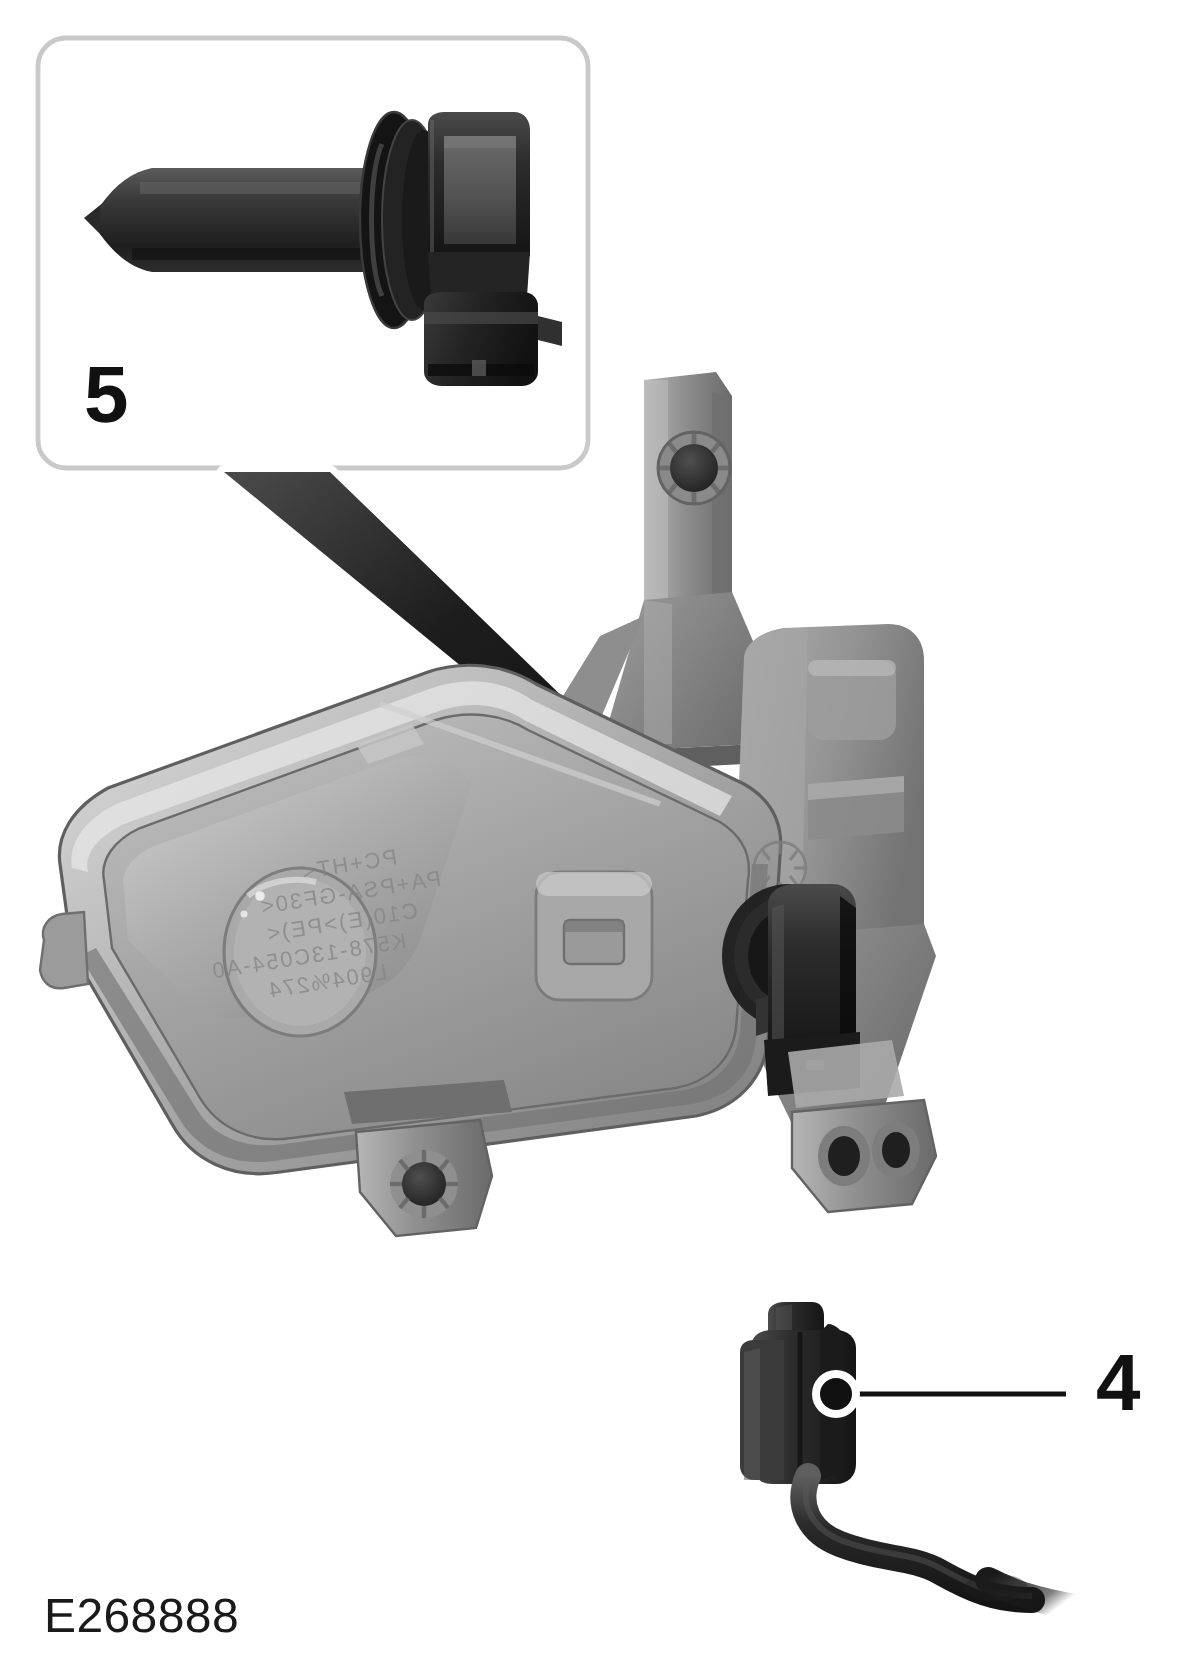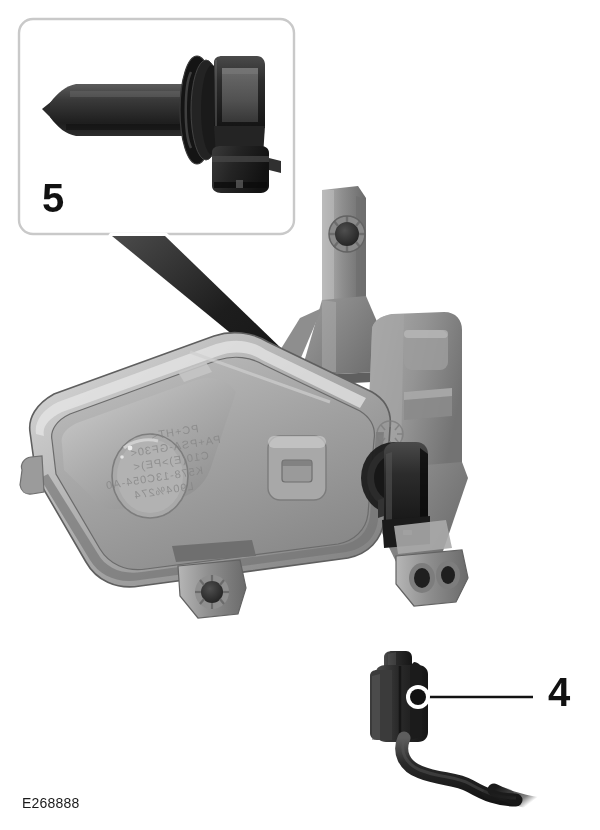--- a/index.html
+++ b/index.html
@@ -20,21 +20,21 @@
     font-weight:bold;
     color:#111111;
     line-height:1;
     -webkit-user-select:none;user-select:none;
   }
   #callout-5{left:42px;top:178px;font-size:40px;}
   #callout-4{left:548px;top:672px;font-size:40px;}
 
   #figure-id{
     position:absolute;left:22px;top:795px;
-    font-size:14px;color:#1a1a1a;letter-spacing:0.2px;
+    font-size:24px;color:#1a1a1a;letter-spacing:0.2px;
     font-family:"Liberation Sans","DejaVu Sans",sans-serif;
   }
 </style>
 </head>
 <body>
 
 <div id="figure">
 <svg viewBox="0 0 600 830" xmlns="http://www.w3.org/2000/svg">
   <defs>
 

